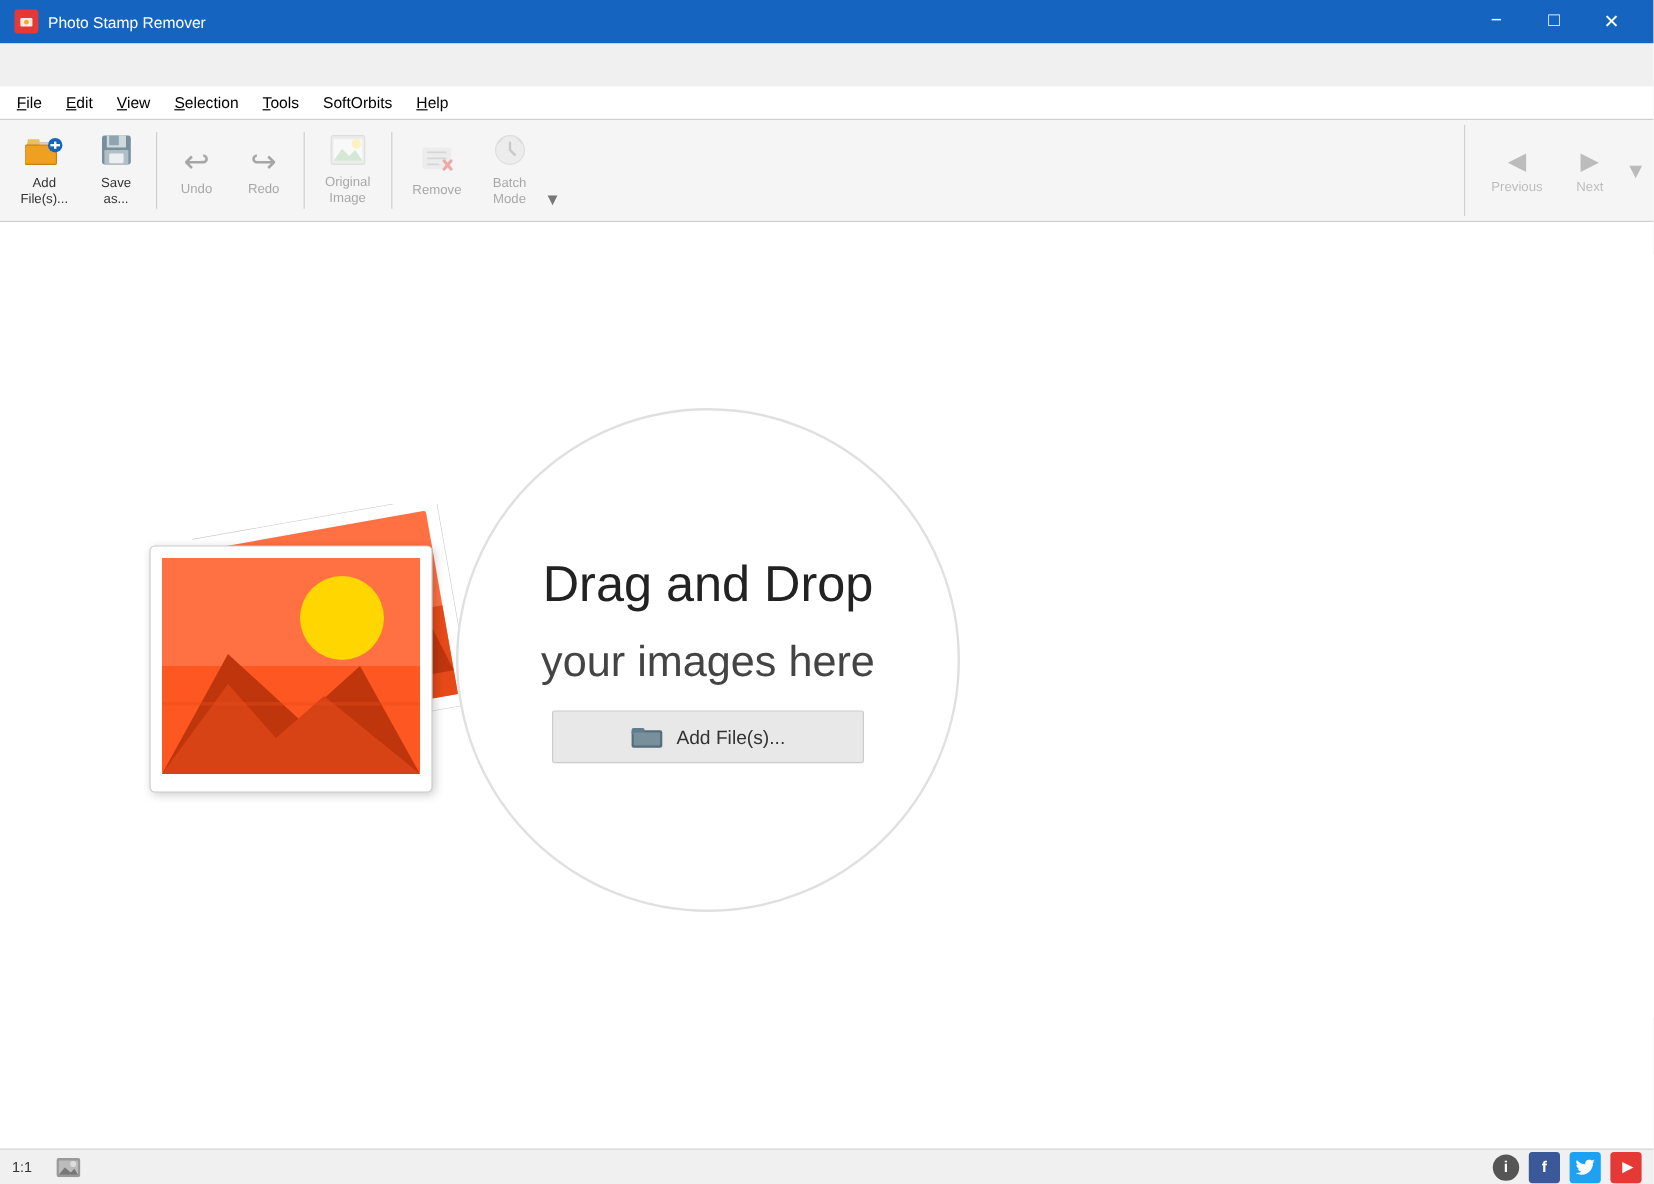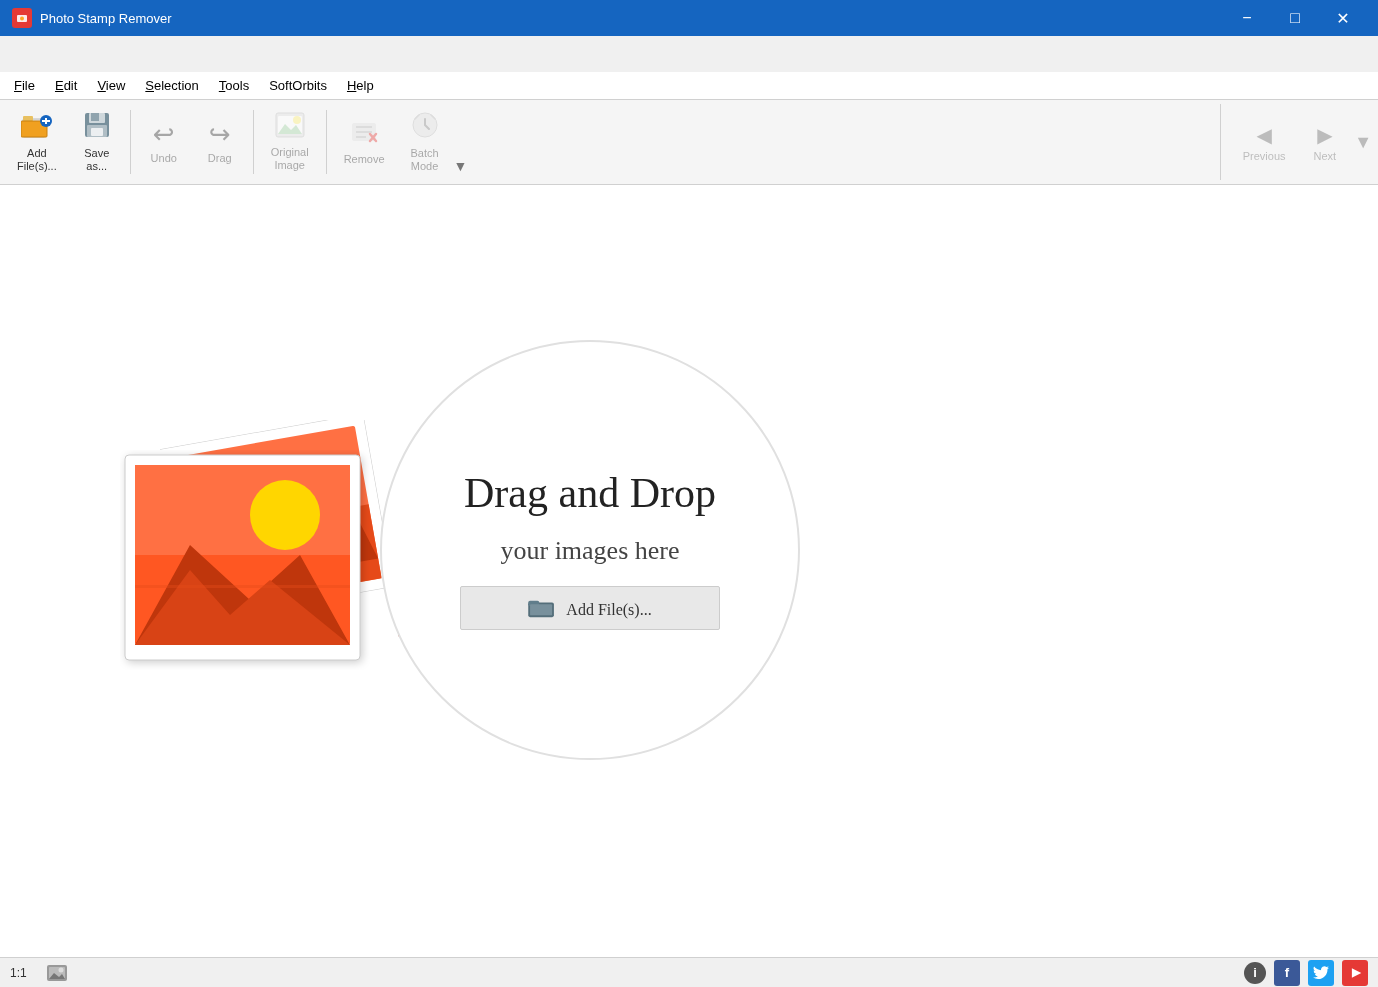--- a/index.html
+++ b/index.html
@@ -192,31 +192,30 @@
     }
     .circle-content {
       position: absolute;
       top: 0; left: 0;
       width: 100%; height: 100%;
       display: flex;
       flex-direction: column;
       align-items: center;
       justify-content: center;
       gap: 20px;
-      font-family: Liberation Serif, serif;
     }
     .drag-drop-text {
       font-size: 42px;
       font-weight: 300;
       color: #222;
       text-align: center;
       line-height: 1.1;
     }
     .drag-drop-sub {
-      font-size: 26px;
+      font-size: 36px;
       font-weight: 300;
       color: #444;
     }
     .add-files-btn {
       display: flex;
       align-items: flex-end;
       gap: 10px;
       background: #e8e8e8;
       border: 1px solid #ccc;
       padding: 10px 50px;
@@ -347,21 +346,21 @@
 
   <div class="toolbar-group">
 
     <div class="toolbar-btn disabled">
       <div class="icon" style="font-size:26px; margin-bottom:2px;">↩</div>
       <span class="label">Undo</span>
     </div>
 
     <div class="toolbar-btn disabled">
       <div class="icon" style="font-size:26px; margin-bottom:2px;">↪</div>
-      <span class="label">Drag</span>
+      <span class="label">Redo</span>
     </div>
   </div>
 
   <div class="toolbar-sep"></div>
 
   <div class="toolbar-group">
 
     <div class="toolbar-btn disabled">
       <div class="icon">
         <svg width="30" height="26" viewBox="0 0 30 26">

